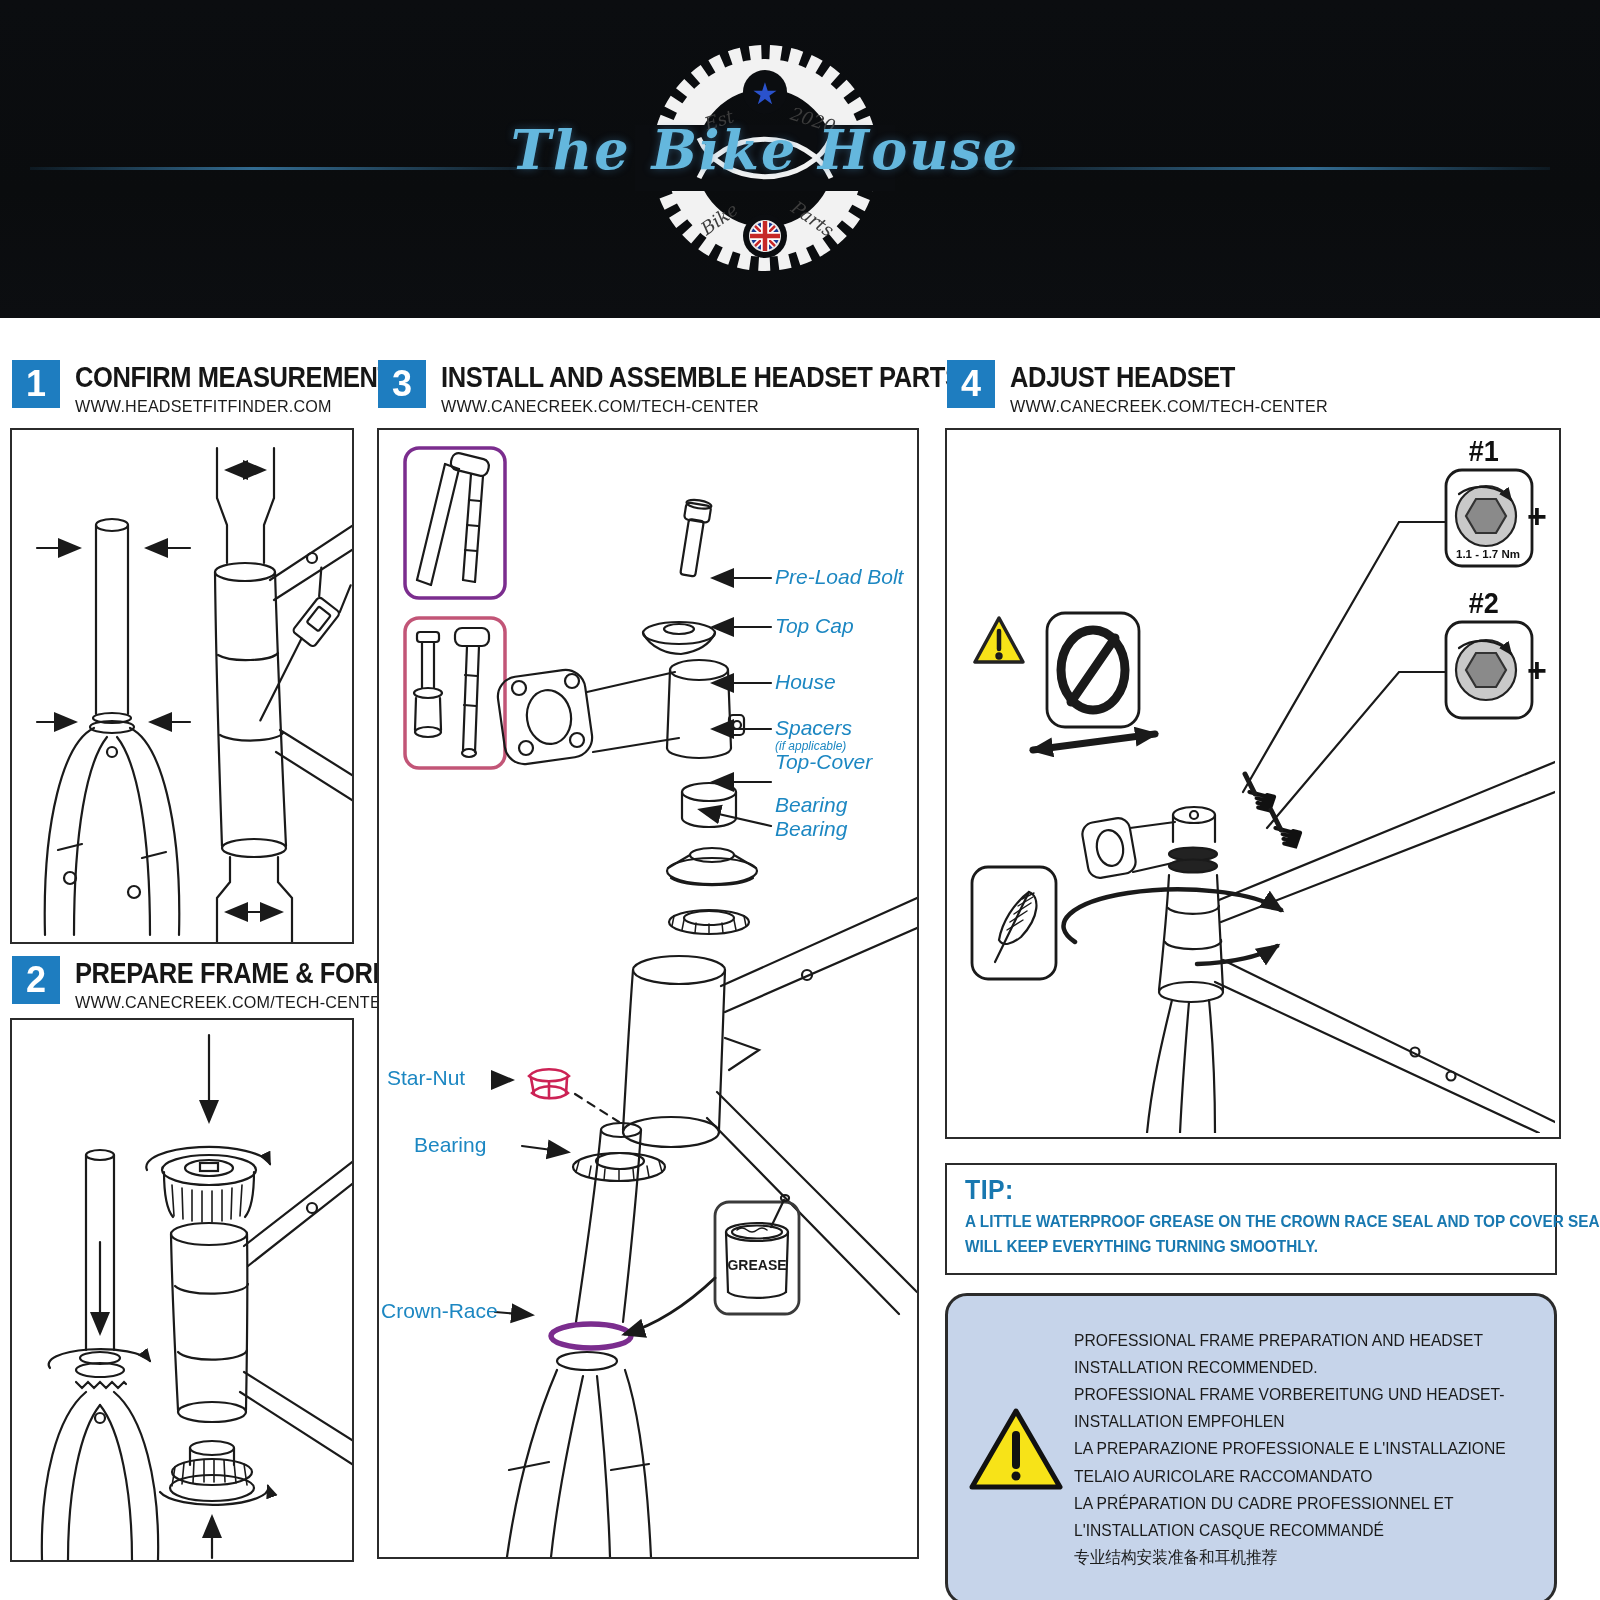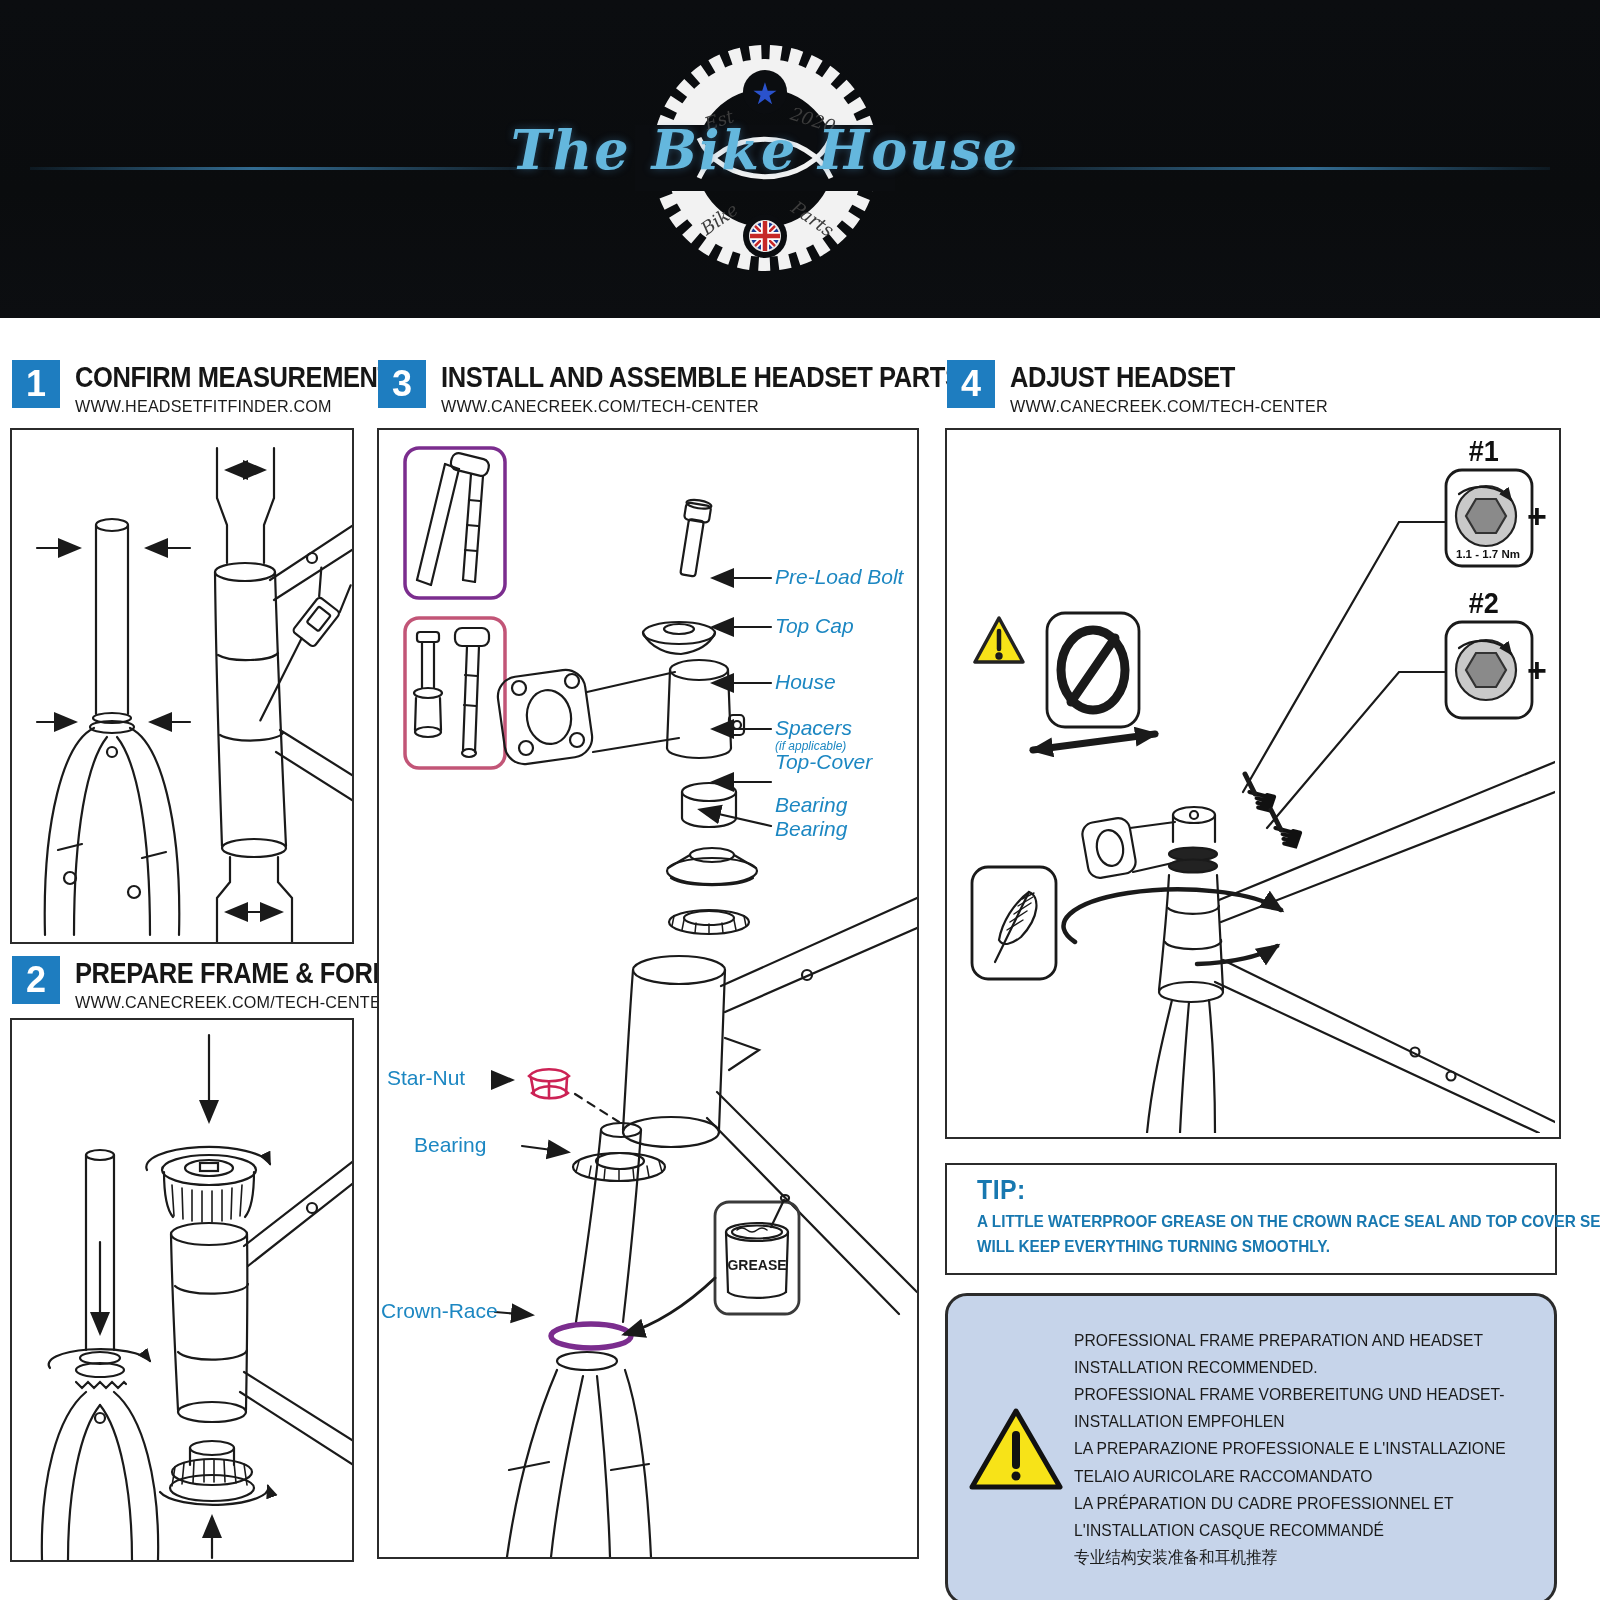--- a/index.html
+++ b/index.html
@@ -32,21 +32,21 @@
   
   .plabel{position:absolute;color:#1c87c2;font-size:21px;line-height:1.1;white-space:nowrap;font-style:italic;}
   .plabel.small{font-size:12px;}
   .rlabel{position:absolute;color:#1c87c2;font-size:21px;text-align:left;white-space:nowrap;}
 
   
   .hashlbl{position:absolute;font-size:30px;font-weight:bold;color:#111;transform:scaleX(.9);}
 
   
   .tip-box{position:absolute;left:945px;top:1163px;width:612px;height:112px;border:2px solid #2b2b2b;
-           background:#fff;box-sizing:border-box;padding:10px 30px;}
+           background:#fff;box-sizing:border-box;padding:10px 18px;}
   .tip-head{color:#1878b0;font-size:27px;font-weight:bold;letter-spacing:.5px;transform:scaleX(.92);transform-origin:left top;}
   .tip-line{color:#1878b0;font-size:16.5px;font-weight:bold;margin-top:6px;transform:scaleX(.93);
             transform-origin:left top;white-space:nowrap;}
 
   
   .notice-box{position:absolute;left:945px;top:1293px;width:612px;height:312px;background:#c6d4ea;
               border:3px solid #2b2b2b;border-radius:22px;box-sizing:border-box;display:flex;align-items:center;}
   .notice-tri{flex:0 0 auto;margin-left:20px;}
   .notice-text{margin-left:10px;}
   .notice-line{font-size:17px;color:#1b1b1b;line-height:1.6;transform:scaleX(.92);

